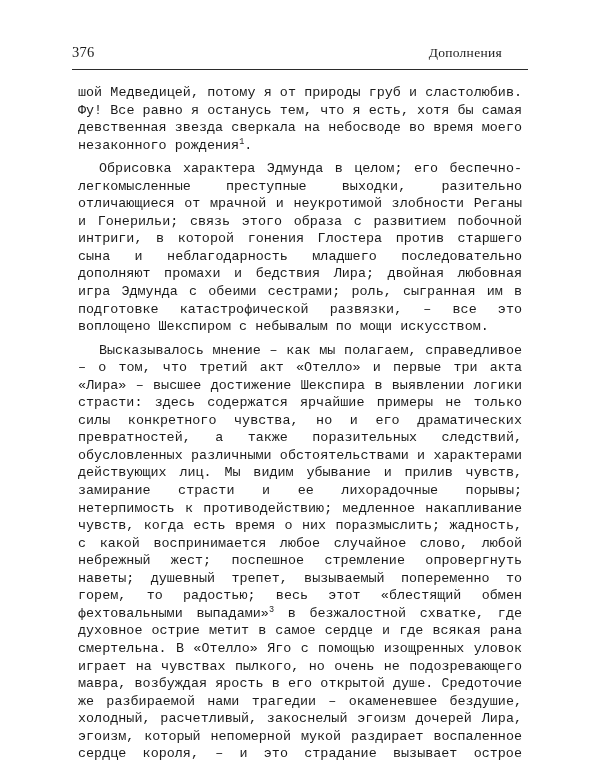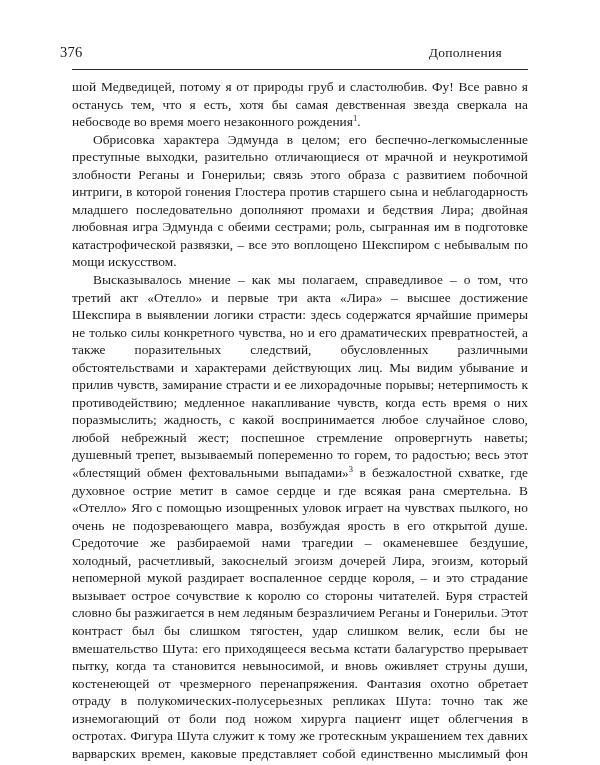--- a/index.html
+++ b/index.html
@@ -13,21 +13,21 @@
     height: 765px;
     background: #ffffff;
     font-family: "Liberation Serif", serif;
     color: #1a1a1a;
     box-sizing: border-box;
     overflow: hidden;
   }
   .header {
     position: absolute;
     top: 44px;
-    left: 60px;
+    left: 72px;
     right: 72px;
     height: 18px;
     display: flex;
     align-items: baseline;
   }
   .header .folio {
     font-size: 14.5px;
     letter-spacing: 0.2px;
   }
   .header .running-title {
@@ -45,28 +45,29 @@
     height: 1px;
     background: #2b2b2b;
   }
   .body-text {
     position: absolute;
     top: 78px;
     left: 72px;
     width: 456px;
   }
   .body-text p {
-    margin: 0;
+    margin: 6px;
     font-size: 13.4px;
     line-height: 17.55px;
     text-align: justify;
     text-align-last: left;
     text-indent: 0;
     hyphens: none;
     letter-spacing: 0.02px;
+    font-family: Liberation Mono, monospace;
   }
   .body-text p.indent {
     text-indent: 21px;
   }
   .body-text p + p {
     margin-top: 0;
   }
   sup {
     font-size: 8.5px;
     vertical-align: super;

